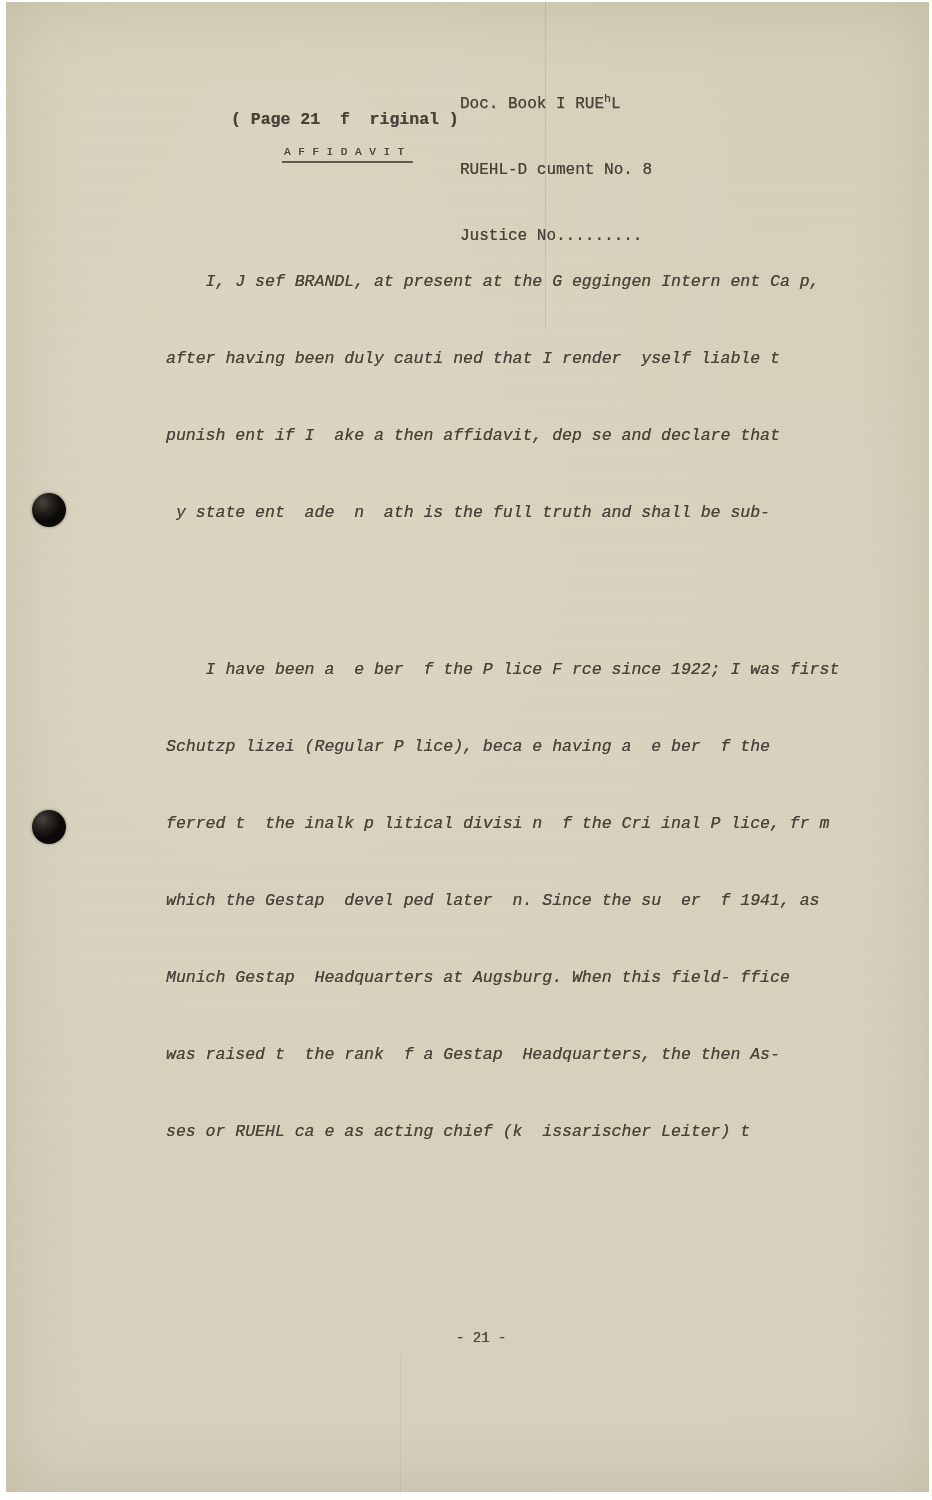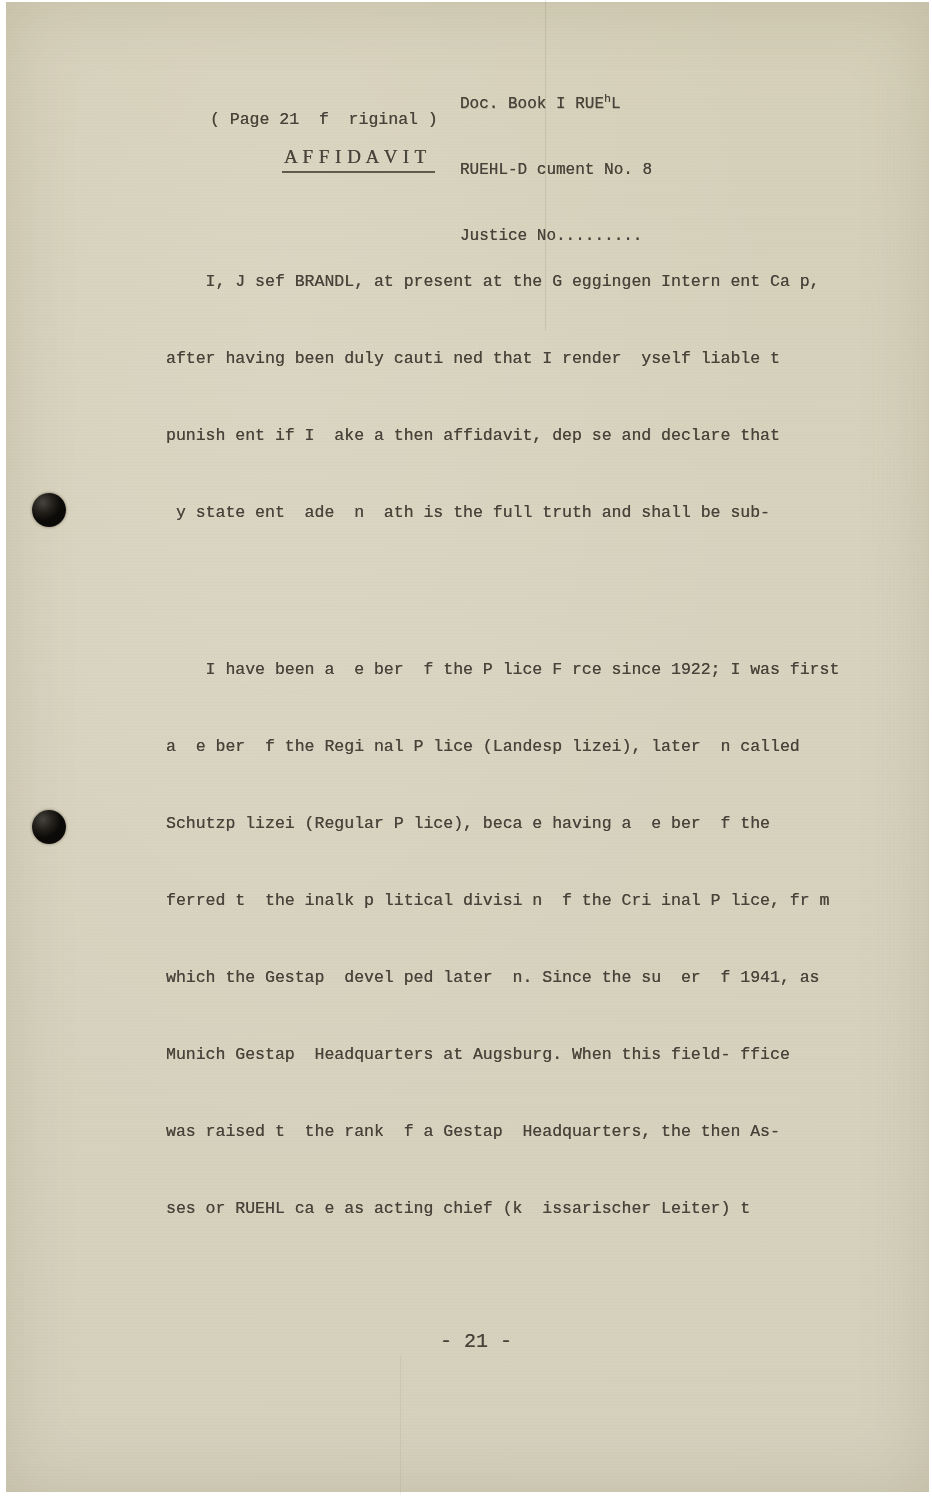--- a/index.html
+++ b/index.html
@@ -40,44 +40,44 @@
   }
   .header-block {
     position: absolute;
     left: 460px; top: 44px;
     font-size: 16px;
     line-height: 22px;
   }
   .sup { vertical-align: super; font-size: 0.72em; }
   .page-note {
     position: absolute;
-    left: 210px; top: 110px;
+    left: 231px; top: 110px;
     font-size: 16.5px;
+    font-weight: bold;
   }
   .title {
     position: absolute;
     left: 282px; top: 146px;
-    font-size: 19px;
+    font-size: 11px;
     letter-spacing: 0.5px;
     border-bottom: 2px solid rgba(66,60,48,0.8);
     padding: 0 8px 3px 2px;
-    font-family: Liberation Serif, serif;
   }
   .body {
     position: absolute;
     left: 166px; top: 186px;
     width: 700px;
     font-size: 16.5px;
   }
-  .line { line-height: 39px; height: 39px; }
+  .line { line-height: 39px; height: 39px; font-style: italic; }
   .para + .para { margin-top: 4px; }
   .footer {
     position: absolute;
-    left: 440px; top: 1330px;
-    font-size: 20px;
+    left: 456px; top: 1330px;
+    font-size: 14px;
   }
 </style>
 </head>
 <body>
 
 <div class="scan">
   <div class="paper"></div>
   <div class="crease c1"></div>
   <div class="crease c2"></div>
   <div class="hole h1"></div>
@@ -95,21 +95,20 @@
 
   <div class="body ink">
     <div class="para">
       <div class="line">    I, J sef BRANDL, at present at the G eggingen Intern ent Ca p,</div>
       <div class="line">after having been duly cauti ned that I render  yself liable t </div>
       <div class="line">punish ent if I  ake a then affidavit, dep se and declare that</div>
       <div class="line"> y state ent  ade  n  ath is the full truth and shall be sub-</div>
     </div>
     <div class="para">
       <div class="line">    I have been a  e ber  f the P lice F rce since 1922; I was first</div>
-      <div class="line">a  e ber  f the Regi nal P lice (Landesp lizei), later  n called</div>
       <div class="line">Schutzp lizei (Regular P lice), beca e having a  e ber  f the</div>
       <div class="line">ferred t  the inalk p litical divisi n  f the Cri inal P lice, fr m</div>
       <div class="line">which the Gestap  devel ped later  n. Since the su  er  f 1941, as</div>
       <div class="line">Munich Gestap  Headquarters at Augsburg. When this field- ffice</div>
       <div class="line">was raised t  the rank  f a Gestap  Headquarters, the then As-</div>
       <div class="line">ses or RUEHL ca e as acting chief (k  issarischer Leiter) t </div>
       
       
       
     </div>

